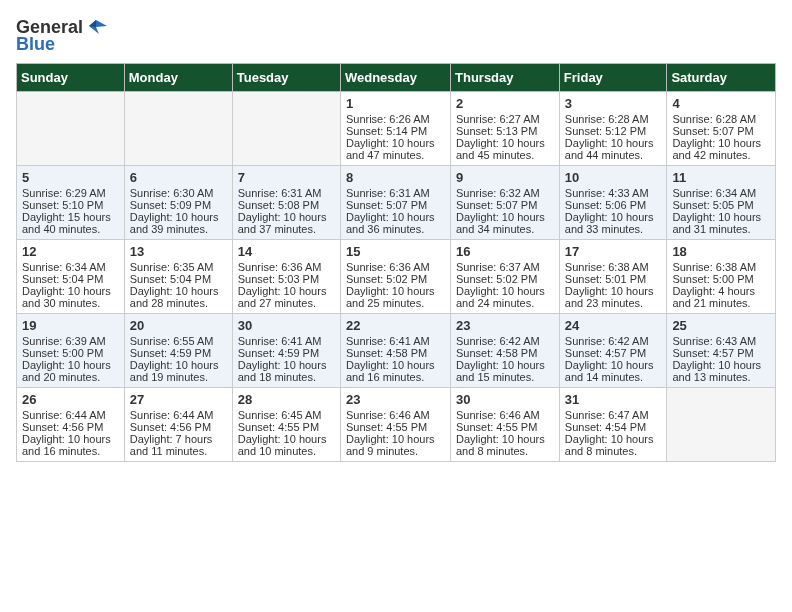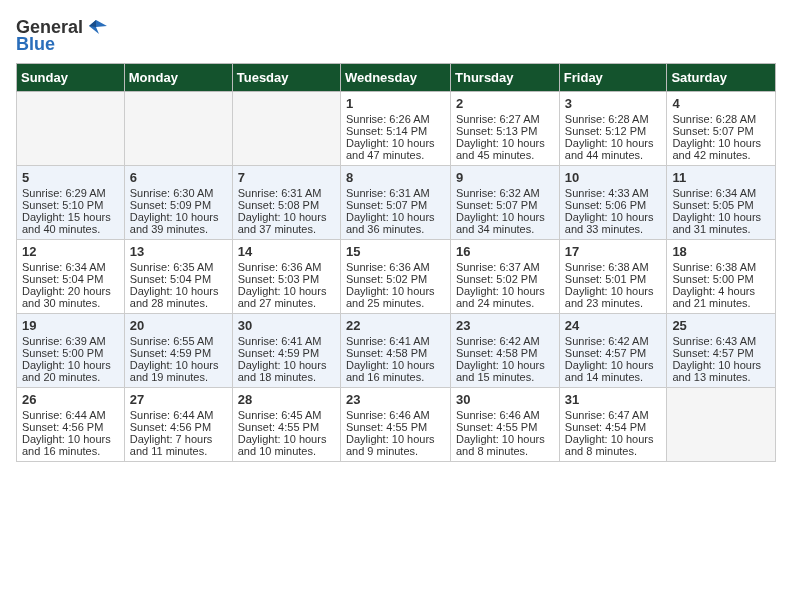--- a/index.html
+++ b/index.html
@@ -178,21 +178,21 @@
           <div>Sunrise: 6:34 AM</div>
           <div>Sunset: 5:05 PM</div>
           <div>Daylight: 10 hours and 31 minutes.</div>
         </td>
       </tr>
       <tr>
         <td>
           <span class="day-number">12</span>
           <div>Sunrise: 6:34 AM</div>
           <div>Sunset: 5:04 PM</div>
-          <div>Daylight: 20 hours and 30 minutes.</div>
+          <div>Daylight: 10 hours and 30 minutes.</div>
         </td>
         <td>
           <span class="day-number">13</span>
           <div>Sunrise: 6:35 AM</div>
           <div>Sunset: 5:04 PM</div>
           <div>Daylight: 10 hours and 28 minutes.</div>
         </td>
         <td>
           <span class="day-number">14</span>
           <div>Sunrise: 6:36 AM</div>

